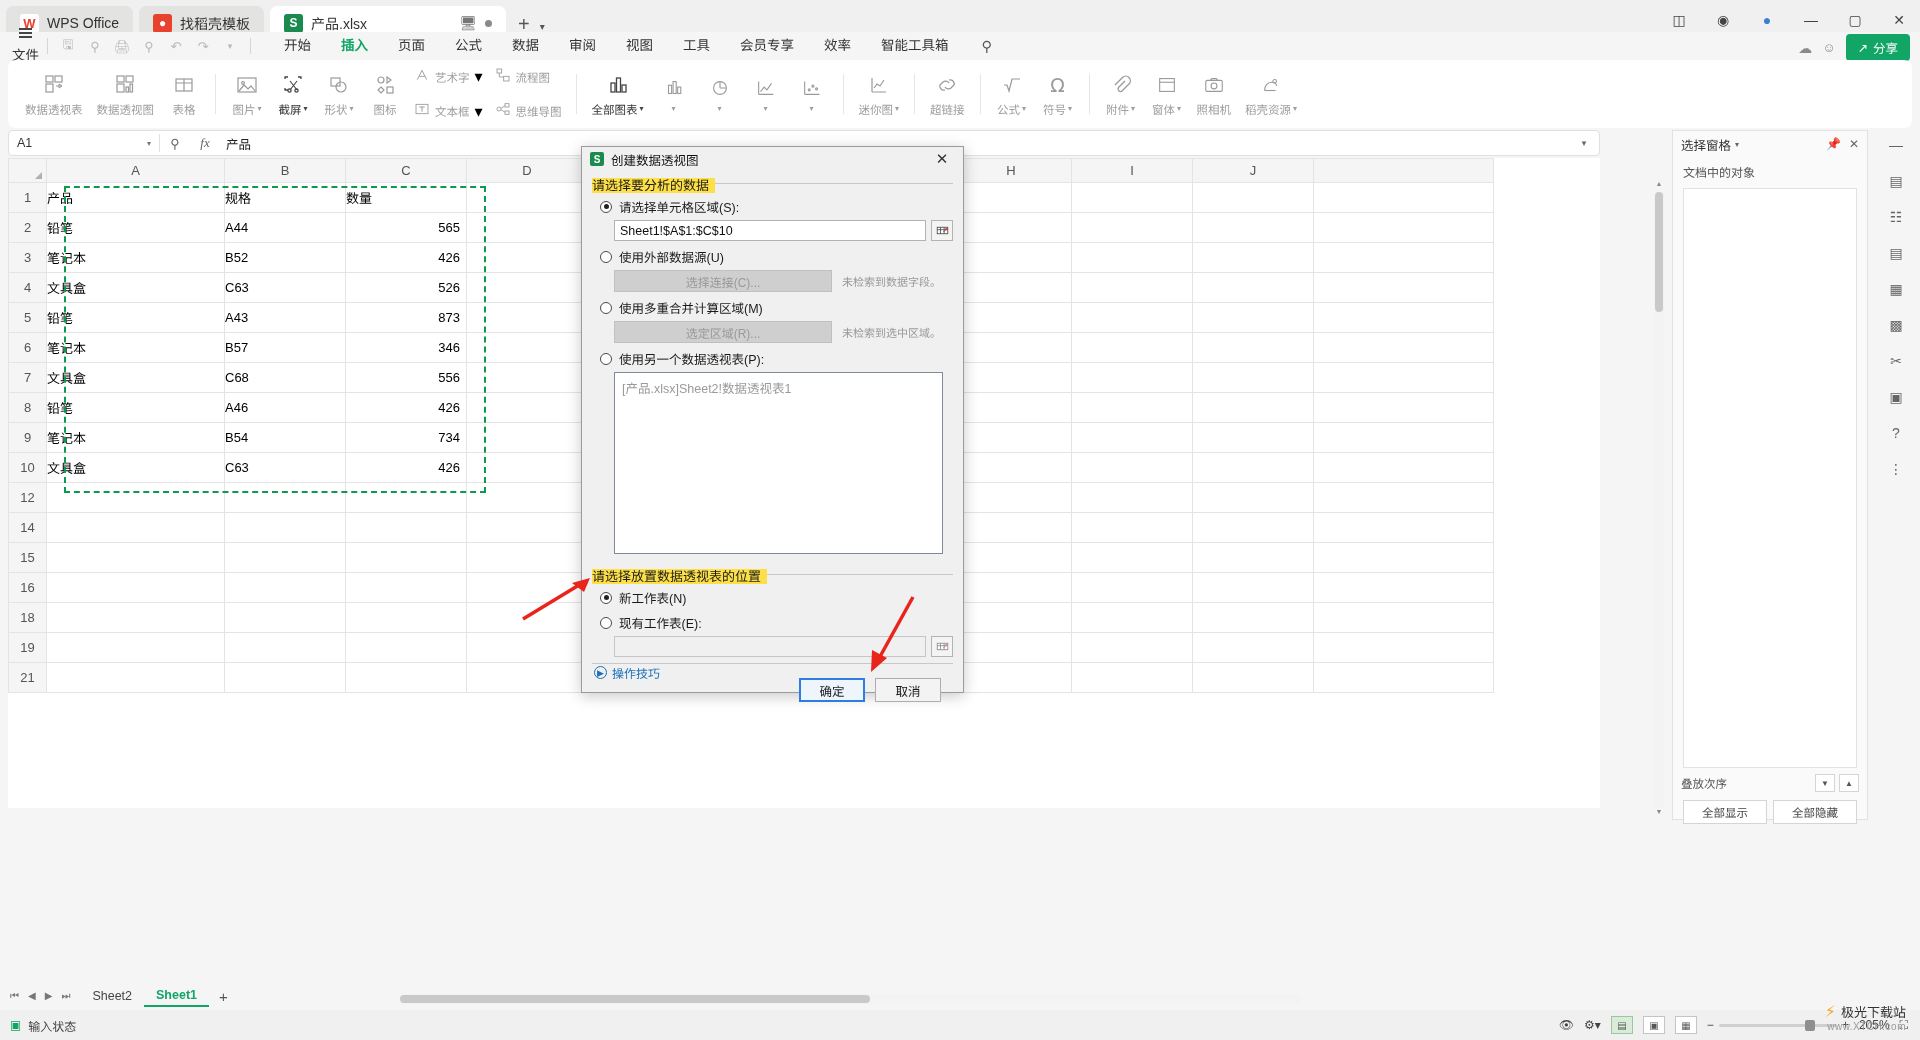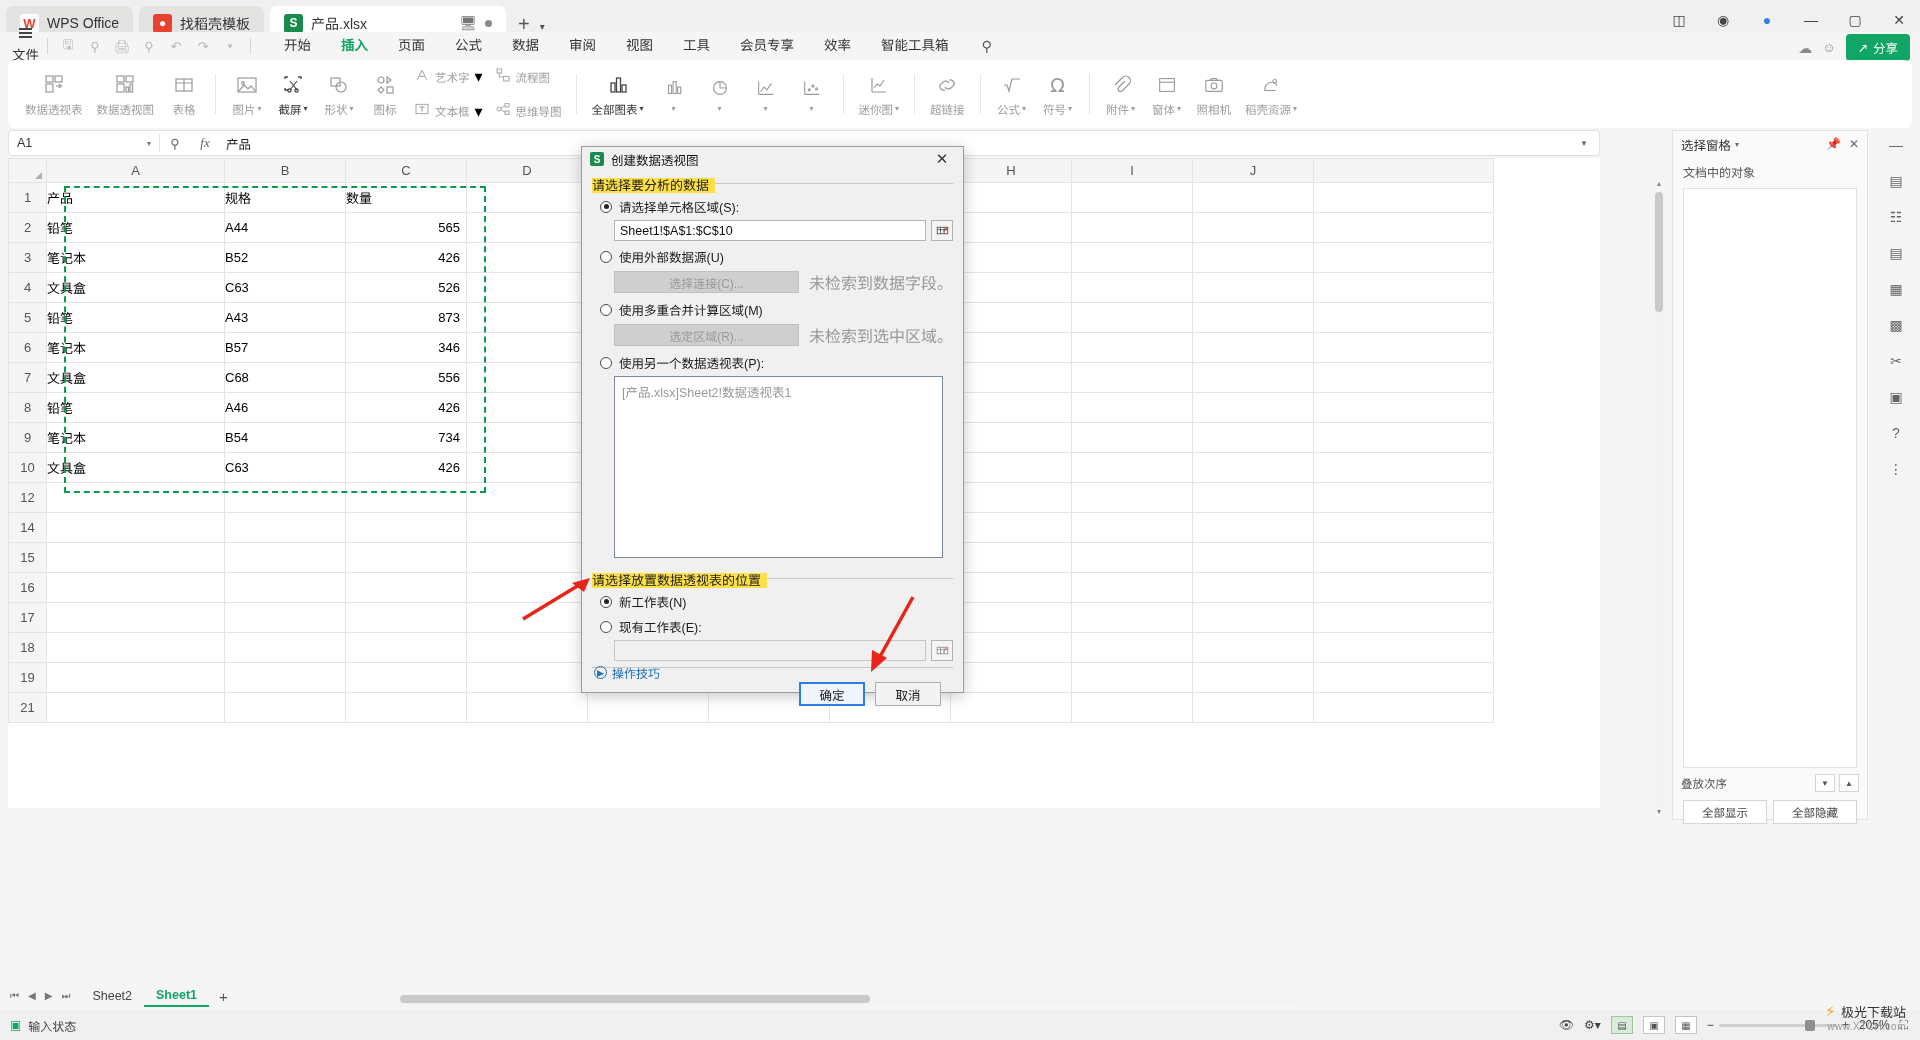--- a/index.html
+++ b/index.html
@@ -221,21 +221,21 @@
   .pickbtn {
     width: 22px; height: 21px; border: 1px solid #b3b3b3; background: #f4f4f4;
     display: flex; align-items: center; justify-content: center; flex: none;
   }
   .pickbtn svg { display: block; }
   .greybtn {
     height: 22px; background: #cfcfcf; border: 1px solid #c0c0c0; color: #9a9a9a;
     display: flex; align-items: center; justify-content: center; font-size: 12px; width: 218px;
   }
   .disabled-row { display: flex; align-items: center; gap: 10px; margin: 3px 0 5px 22px; }
-  .hint { font-size: 16px; color: #999; white-space: nowrap; }
+  .hint { font-size: 11px; color: #999; white-space: nowrap; }
   .listbox {
     margin: 3px 10px 0 22px; height: 182px; background: #fff; border: 1px solid #7e8a99;
     padding: 5px 7px; font-size: 12.5px; color: #9a9a9a;
   }
   .pos-legend { margin-top: 12px; }
   .dlg-sep { height: 1px; background: #c8c8c8; margin: 6px 0; }
   .btnbar { display: flex; justify-content: flex-end; gap: 10px; padding: 8px 12px 0 0; }
   .dbtn {
     width: 66px; height: 24px; font-size: 12.5px; display: flex; align-items: center;
     justify-content: center; background: #f3f3f3; border: 1px solid #adadad; color: #1a1a1a;
@@ -861,34 +861,20 @@
             <td class="cell"></td>
             <td class="cell"></td>
             <td class="cell"></td>
             <td class="cell"></td>
             <td class="cell"></td>
             <td class="cell"></td>
             <td class="cell"></td>
             <td class="cell"></td>
           </tr>
       <tr>
-            <td class="rowh">17</td>
-            <td class="cell"></td>
-            <td class="cell"></td>
-            <td class="cell"></td>
-            <td class="cell"></td>
-            <td class="cell"></td>
-            <td class="cell"></td>
-            <td class="cell"></td>
-            <td class="cell"></td>
-            <td class="cell"></td>
-            <td class="cell"></td>
-            <td class="cell"></td>
-          </tr>
-      <tr>
             <td class="rowh">18</td>
             <td class="cell"></td>
             <td class="cell"></td>
             <td class="cell"></td>
             <td class="cell"></td>
             <td class="cell"></td>
             <td class="cell"></td>
             <td class="cell"></td>
             <td class="cell"></td>
             <td class="cell"></td>

